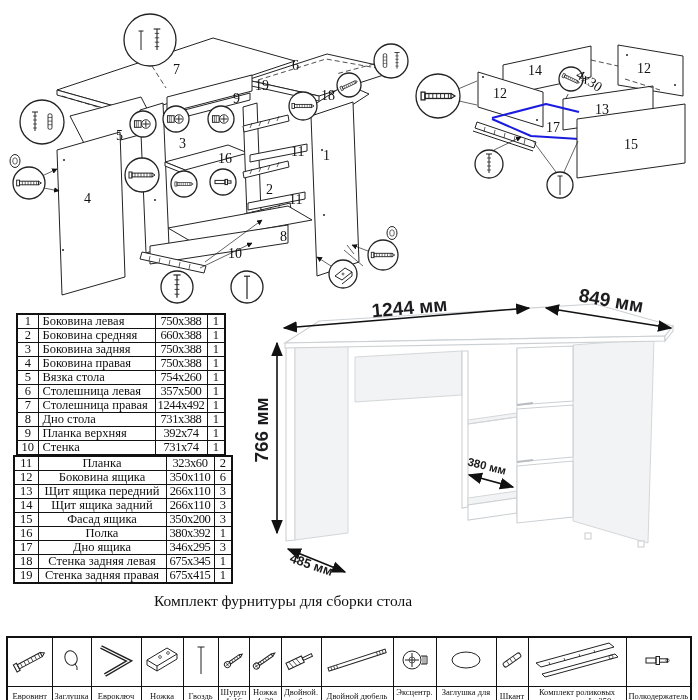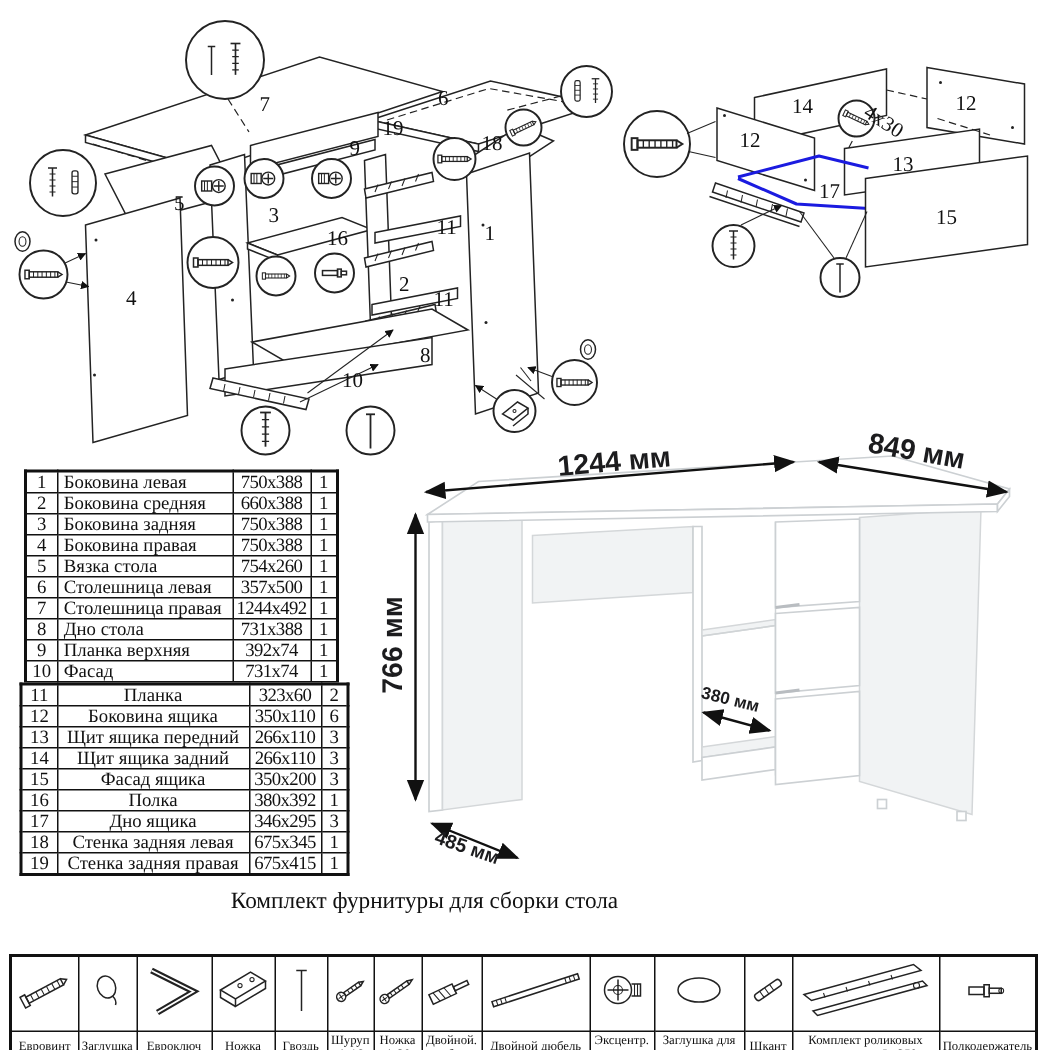--- a/index.html
+++ b/index.html
@@ -444,21 +444,21 @@
         <td class="c-qty">1</td>
       </tr>
       <tr>
         <td class="c-num">9</td>
         <td class="c-name">Планка верхняя</td>
         <td class="c-size">392x74</td>
         <td class="c-qty">1</td>
       </tr>
       <tr>
         <td class="c-num">10</td>
-        <td class="c-name">Фасад</td>
+        <td class="c-name">Стенка</td>
         <td class="c-size">731x74</td>
         <td class="c-qty">1</td>
       </tr>
     </tbody>
 </table>
 <table id="parts-lower" class="parts abs" style="left:13px;top:455px;width:218px">
   <colgroup>
       <col style="width:24px">
       <col style="width:128px">
       <col style="width:48px">

